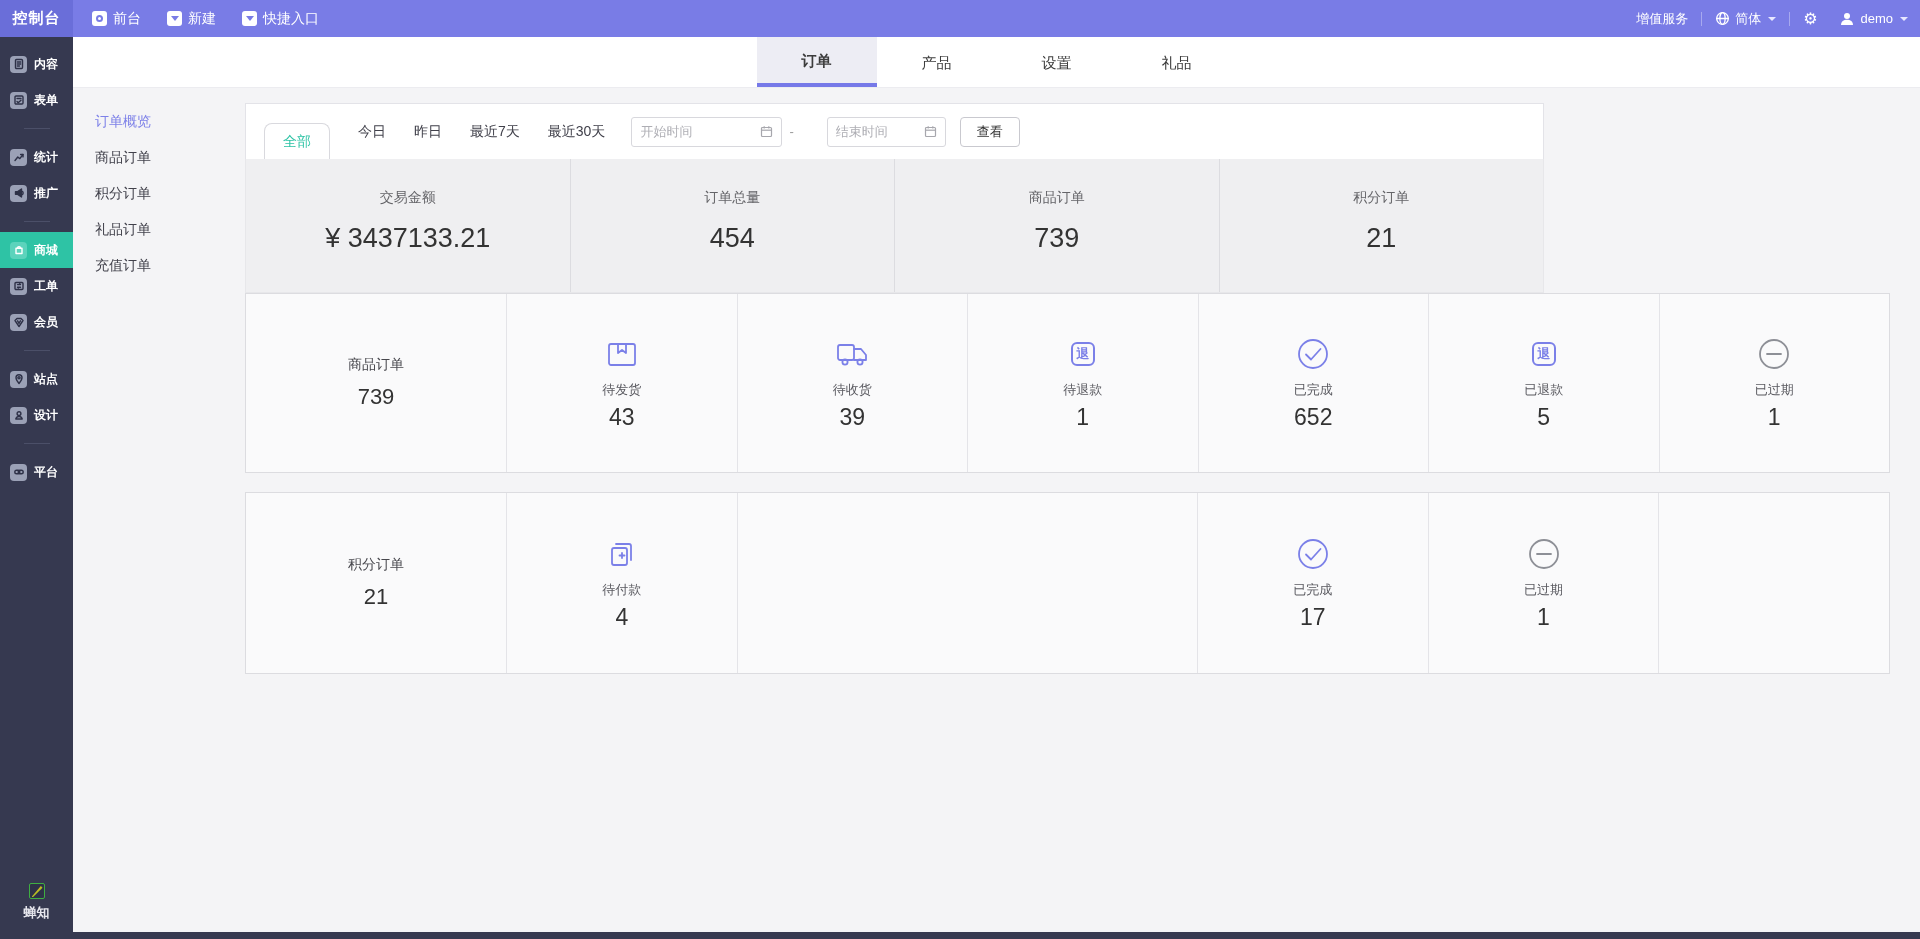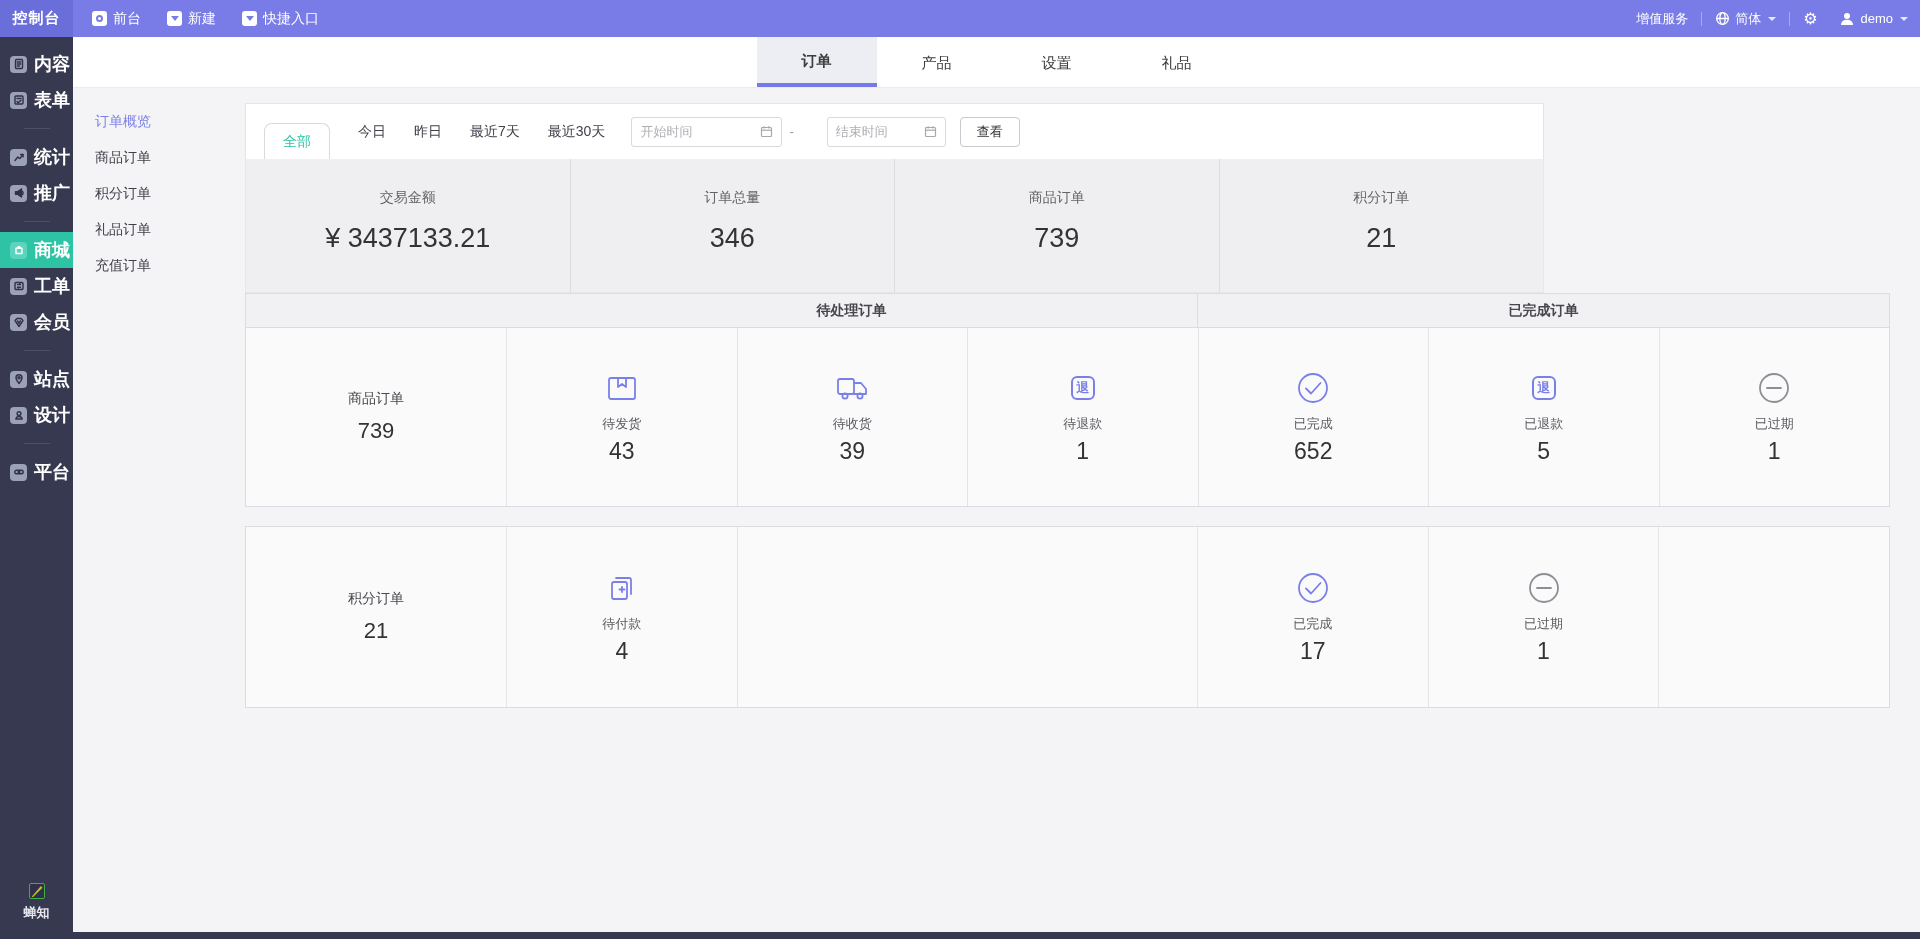--- a/index.html
+++ b/index.html
@@ -23,21 +23,21 @@
   .gear { font-size:16px; line-height:1; }
 
   
   .app { flex:1; display:flex; min-height:0; }
 
   
   .sidebar { width:73px; background:#363950; display:flex; flex-direction:column; flex:none; padding-top:9px; }
   .sb-item { height:36px; display:flex; align-items:center; gap:7px; padding-left:10px; cursor:pointer; }
   .sb-item .sb-ic { width:17px; height:17px; border-radius:4px; background:#9ba1b6; flex:none;
                     display:flex; align-items:center; justify-content:center; }
-  .sb-item span.lbl { color:#fff; font-size:18px; font-weight:bold; }
+  .sb-item span.lbl { color:#fff; font-size:12px; font-weight:bold; }
   .sb-item.active { background:#2ec3a5; }
   .sb-item.active .sb-ic { background:#5cd3bc; }
   .sb-div { width:26px; height:1px; background:#4b4f68; margin:10px auto; }
   .sb-bottom { margin-top:auto; margin-bottom:10px; display:flex; align-items:center; justify-content:center; gap:5px;flex-direction:column; }
   .cz-logo { width:16px; height:16px; border:1px solid #3fae42; border-radius:2px; background:#2e3147; position:relative; overflow:hidden; }
   .cz-logo:before { content:""; position:absolute; left:2px; top:2px; width:11px; height:11px;
       background:linear-gradient(135deg,#e8503a 0%,#f5a623 35%,#7ed321 65%,#4a90d9 100%); 
       clip-path:polygon(0 100%, 85% 0, 100% 15%, 15% 100%); }
   .cz-text { color:#e7e7ee; font-size:13px; font-weight:bold; }
 
@@ -314,41 +314,36 @@
           </span>
           <button class="view-btn">查看</button>
         </div>
         <div class="stats">
           <div class="stat">
             <span class="s-label">交易金额</span>
             <span class="s-value">¥ 3437133.21</span>
           </div>
           <div class="stat">
             <span class="s-label">订单总量</span>
-            <span class="s-value">346</span>
+            <span class="s-value">454</span>
           </div>
           <div class="stat">
             <span class="s-label">商品订单</span>
             <span class="s-value">739</span>
           </div>
           <div class="stat">
             <span class="s-label">积分订单</span>
             <span class="s-value">21</span>
           </div>
         </div>
       </section>
 
       <section class="tables">
 
         <div class="otable">
-          <div class="ot-head">
-            <div class="h-name"></div>
-            <div class="h-sec">待处理订单</div>
-            <div class="h-sec">已完成订单</div>
-          </div>
           <div class="ot-row">
             <div class="c-name">
               <span class="n-label">商品订单</span>
               <span class="n-value">739</span>
             </div>
             <div class="cell">
               <span class="ic">
                 <svg class="oicon" width="40" height="40" viewBox="0 0 40 40">
                     <rect x="7" y="10" width="26" height="21" rx="2"></rect>
                     <path d="M16 10v9l4-3 4 3v-9"></path>

